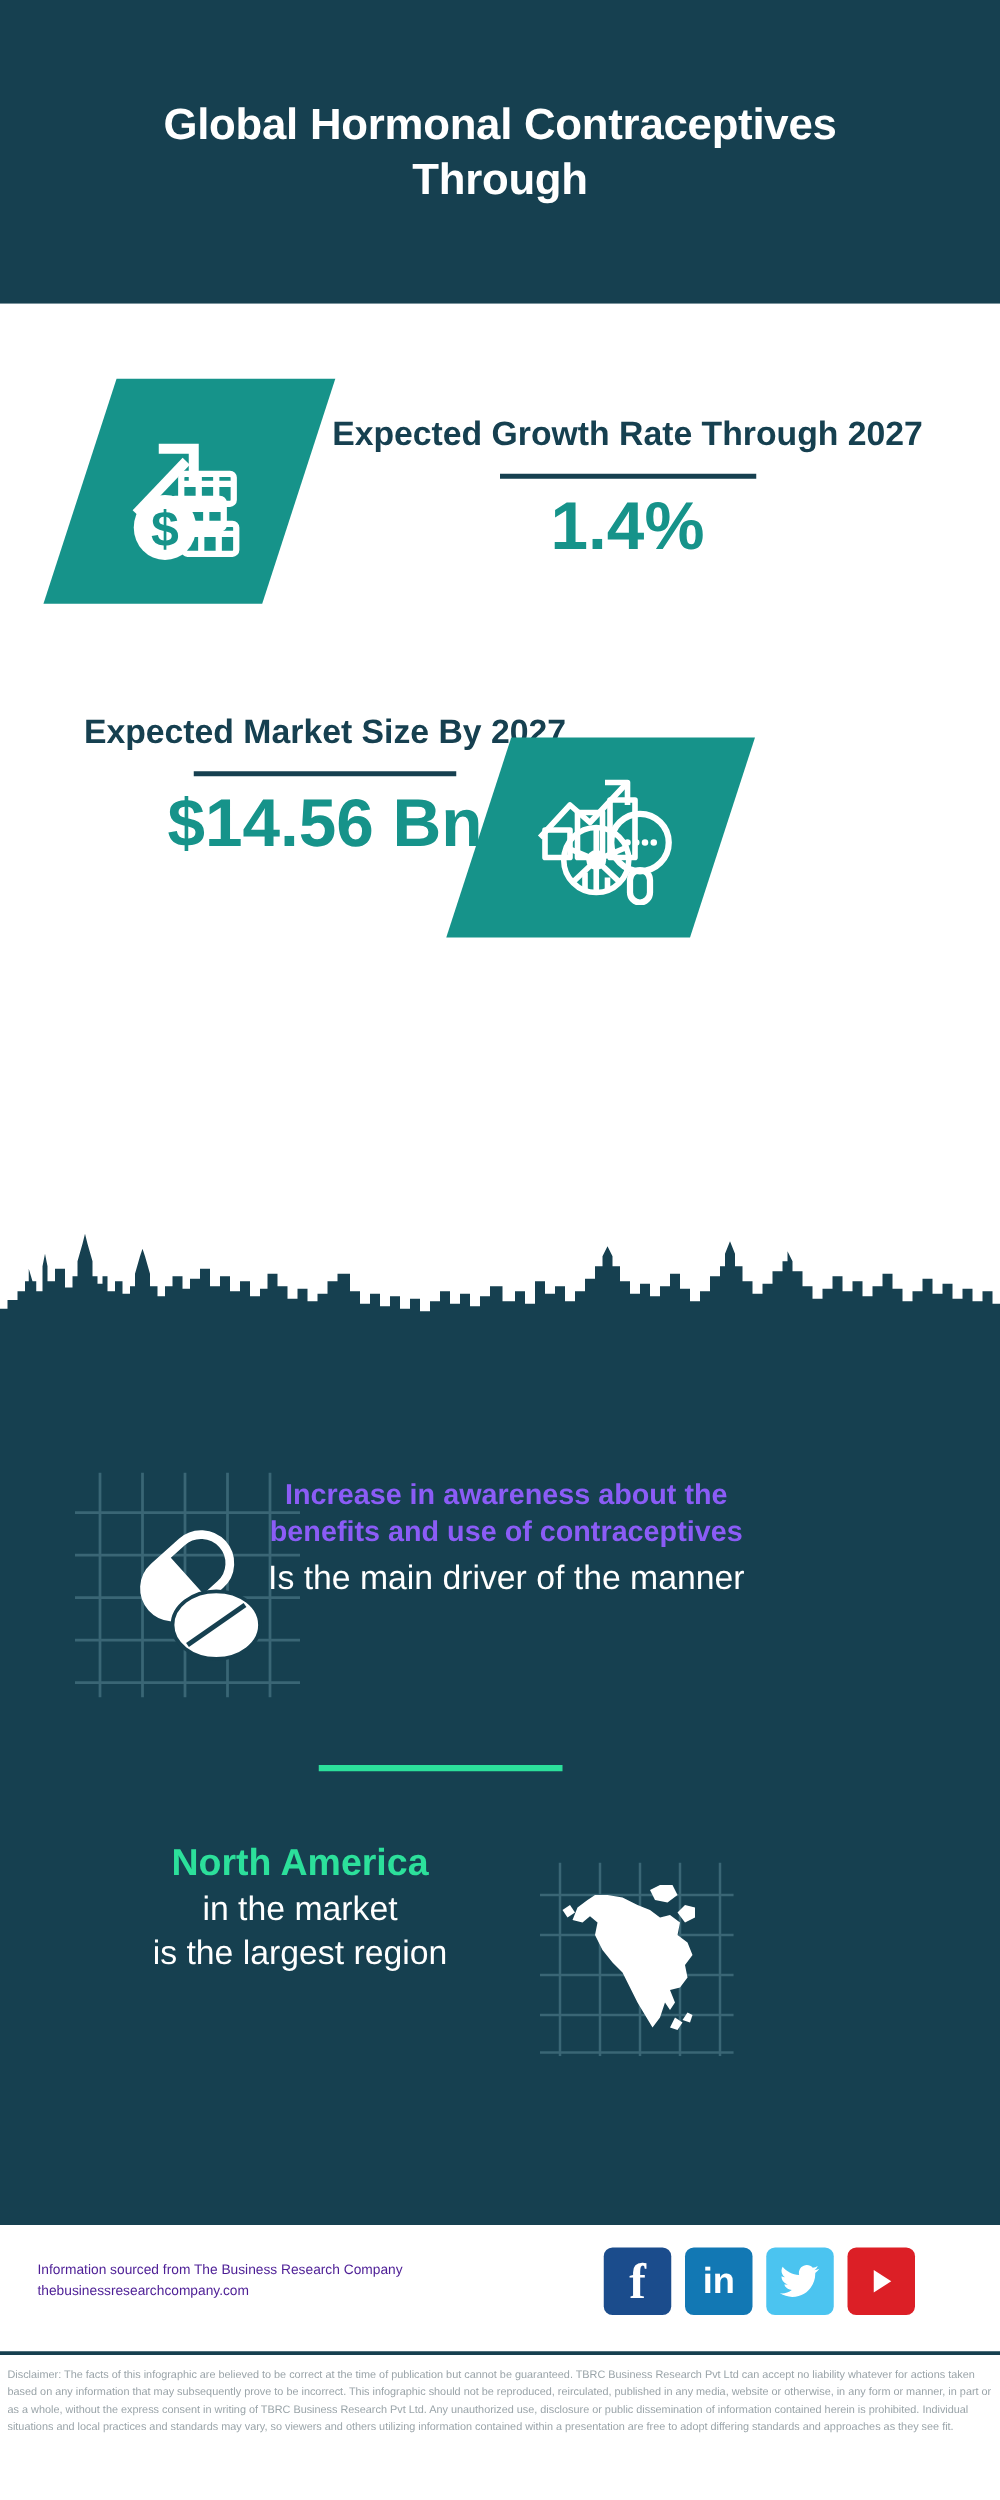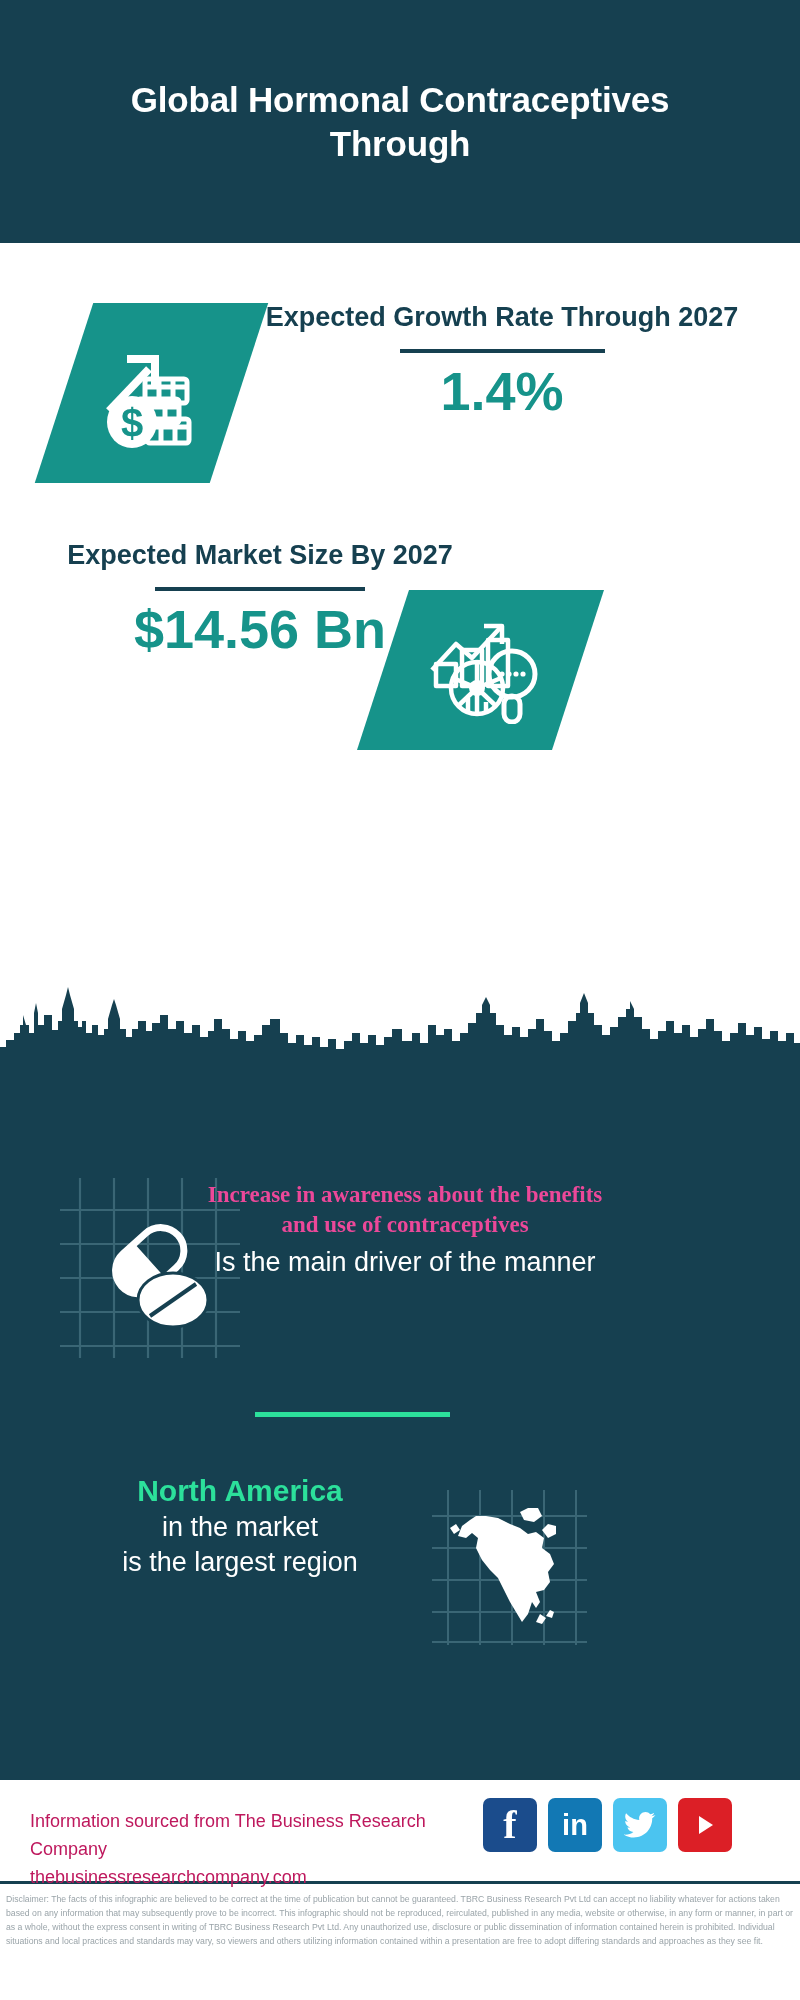--- a/index.html
+++ b/index.html
@@ -31,21 +31,21 @@
     background:#16938A;
     display:flex; align-items:center; justify-content:center;
   }
   .para.left  { transform:skewX(-18deg); }
   .icon-svg { transform:skewX(18deg); display:block; }
 
   
   .row1-badge { left:64px; top:303px; width:175px; height:180px; }
   .row1-text  { position:absolute; left:262px; top:300px; width:480px; text-align:center; }
   .kpi-label {
-    color:#164050; font-size:27px; font-weight:bold; line-height:1.28;
+    color:#164050; font-size:27px; font-weight:bold; line-height:1.28;margin-top:30px;
   }
   .kpi-rule-dark {
     width:205px; height:4px; background:#164050; margin:14px auto 10px auto;
   }
   .kpi-rule-dark.wide { width:210px; }
   .kpi-value {
     color:#16938A; font-size:54px; font-weight:bold; line-height:1.05;
   }
 
   
@@ -64,21 +64,21 @@
 
   
   .grid-tile { position:absolute; }
   .grid-tile svg { display:block; }
 
   
   .driver-text {
     position:absolute; left:205px; top:1180px; width:400px; text-align:center;
   }
   .accent-line {
-    color:#ec4899; font-size:23px; font-weight:bold; line-height:1.32;font-family:Liberation Serif, serif;
+    color:#8b5cf6; font-size:23px; font-weight:bold; line-height:1.32;
   }
   .plain-line {
     color:#ffffff; font-size:27px; font-weight:normal; line-height:1.3; margin-top:4px;
   }
   .green-rule {
     position:absolute; left:255px; top:1412px; width:195px; height:5px;
     background:#2CE09B;
   }
 
   
@@ -92,21 +92,21 @@
     color:#ffffff; font-size:27px; font-weight:normal; line-height:1.3;
   }
 
   
   .footer {
     position:absolute; left:0; top:1780px; width:800px; height:104px;
     background:#ffffff; border-bottom:3px solid #164050;
   }
   .footer-src {
     position:absolute; left:30px; top:28px; width:460px;
-    color:#be185d; font-size:18px; line-height:1.55;
+    color:#4c1d95; font-size:11px; line-height:1.55;
   }
   .socials { position:absolute; left:483px; top:18px; display:flex; gap:11px; }
   .soc {
     width:54px; height:54px; border-radius:7px;
     display:flex; align-items:center; justify-content:center;
   }
   .soc-fb { background:#1B4C8C; }
   .soc-li { background:#1278B4; }
   .soc-tw { background:#4BC4F0; }
   .soc-yt { background:#DC1F26; }

